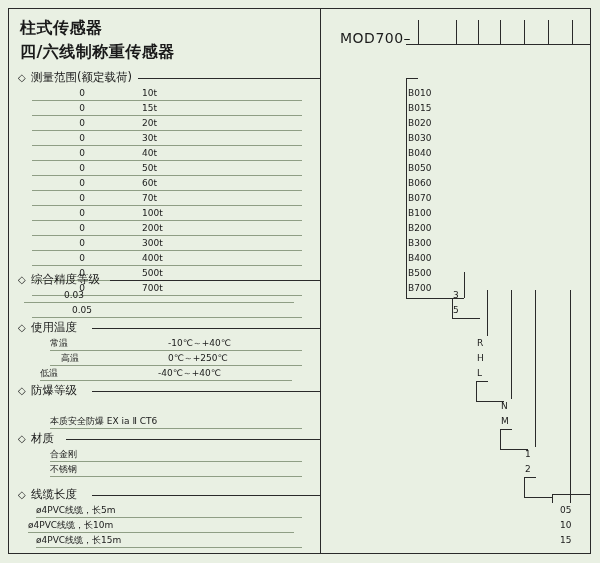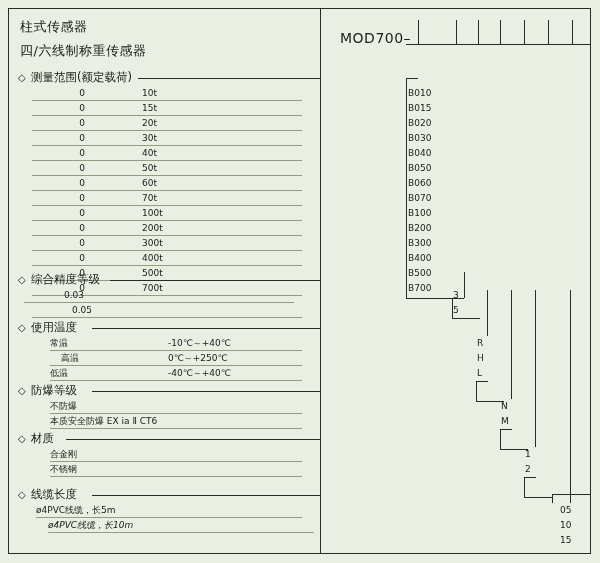--- a/index.html
+++ b/index.html
@@ -30,22 +30,22 @@
   .vsep {
     position: absolute;
     top: 8px;
     bottom: 9px;
     width: 0;
     border-left: 1px solid #2a2a2a;
   }
 
   .title {
     position: absolute;
-    font-size: 13px;
-    font-weight: normal;
+    font-size: 16px;
+    font-weight: bold;
     letter-spacing: 0.5px;
   }
   .model-box {
     position: absolute;
     font-size: 14px;
     letter-spacing: 0.5px;
   }
 
   
   .section {
@@ -264,42 +264,38 @@
   <div class="row" style="left:50px; top:336px; width:252px;">
     <span class="c1" style="left:0; width:60px; text-align:left;">常温</span>
     <span class="c2" style="left:118px;">-10℃～+40℃</span>
     <span class="under" style="width:252px;"></span>
   </div>
   <div class="row" style="left:50px; top:351px; width:252px;">
     <span class="c1" style="left:11px; width:60px; text-align:left;">高温</span>
     <span class="c2" style="left:118px;">0℃～+250℃</span>
     <span class="under" style="width:252px;"></span>
   </div>
-  <div class="row" style="left:50px; top:366px; width:252px;">
+  <div class="row" style="left:40px; top:366px; width:252px;">
     <span class="c1" style="left:0; width:60px; text-align:left;">低温</span>
     <span class="c2" style="left:118px;">-40℃～+40℃</span>
     <span class="under" style="width:252px;"></span>
   </div>
   <div class="code" style="left:477px; top:336px;">R</div>
   <div class="code" style="left:477px; top:351px;">H</div>
   <div class="code" style="left:477px; top:366px;">L</div>
   <div class="leader" style="left:487px; top:290px; height:46px;"></div>
   <div class="leader" style="left:476px; top:381px; height:20px;"></div>
   <div class="hline" style="left:476px; top:381px; width:12px;"></div>
   <div class="hline" style="left:476px; top:401px; width:28px;"></div>
 
   <div class="section" style="top:383px;">
     <span class="diamond">◇</span>
     <span class="sec-label">防爆等级</span>
     <span class="rule" style="left:74px; width:228px;"></span>
   </div>
-  <div class="row" style="left:50px; top:399px; width:252px;">
-    <span class="c1" style="left:0; width:220px; text-align:left;">不防爆</span>
-    <span class="under" style="width:252px;"></span>
-  </div>
   <div class="row" style="left:50px; top:414px; width:252px;">
     <span class="c1" style="left:0; width:240px; text-align:left;">本质安全防爆  EX ia Ⅱ CT6</span>
     <span class="under" style="width:252px;"></span>
   </div>
   <div class="code" style="left:501px; top:399px;">N</div>
   <div class="code" style="left:501px; top:414px;">M</div>
   <div class="leader" style="left:511px; top:290px; height:109px;"></div>
   <div class="leader" style="left:500px; top:429px; height:20px;"></div>
   <div class="hline" style="left:500px; top:429px; width:12px;"></div>
   <div class="hline" style="left:500px; top:449px; width:28px;"></div>
@@ -326,22 +322,26 @@
 
   <div class="section" style="top:487px;">
     <span class="diamond">◇</span>
     <span class="sec-label">线缆长度</span>
     <span class="rule" style="left:74px; width:228px;"></span>
   </div>
   <div class="row" style="left:36px; top:503px; width:266px;">
     <span class="c1" style="left:0; width:200px; text-align:left;">ø4PVC线缆，长5m</span>
     <span class="under" style="width:266px;"></span>
   </div>
-  <div class="row" style="left:48px; top:518px; width:266px;font-style:italic;">
+  <div class="row" style="left:28px; top:518px; width:266px;">
     <span class="c1" style="left:0; width:200px; text-align:left;">ø4PVC线缆，长10m</span>
+    <span class="under" style="width:266px;"></span>
+  </div>
+  <div class="row" style="left:36px; top:533px; width:266px;">
+    <span class="c1" style="left:0; width:200px; text-align:left;">ø4PVC线缆，长15m</span>
     <span class="under" style="width:266px;"></span>
   </div>
   <div class="code" style="left:560px; top:503px;">05</div>
   <div class="code" style="left:560px; top:518px;">10</div>
   <div class="code" style="left:560px; top:533px;">15</div>
   <div class="leader" style="left:570px; top:290px; height:213px;"></div>
   <div class="leader" style="left:552px; top:494px; height:9px;"></div>
   <div class="hline" style="left:552px; top:494px; width:38px;"></div>
 </div>
 

